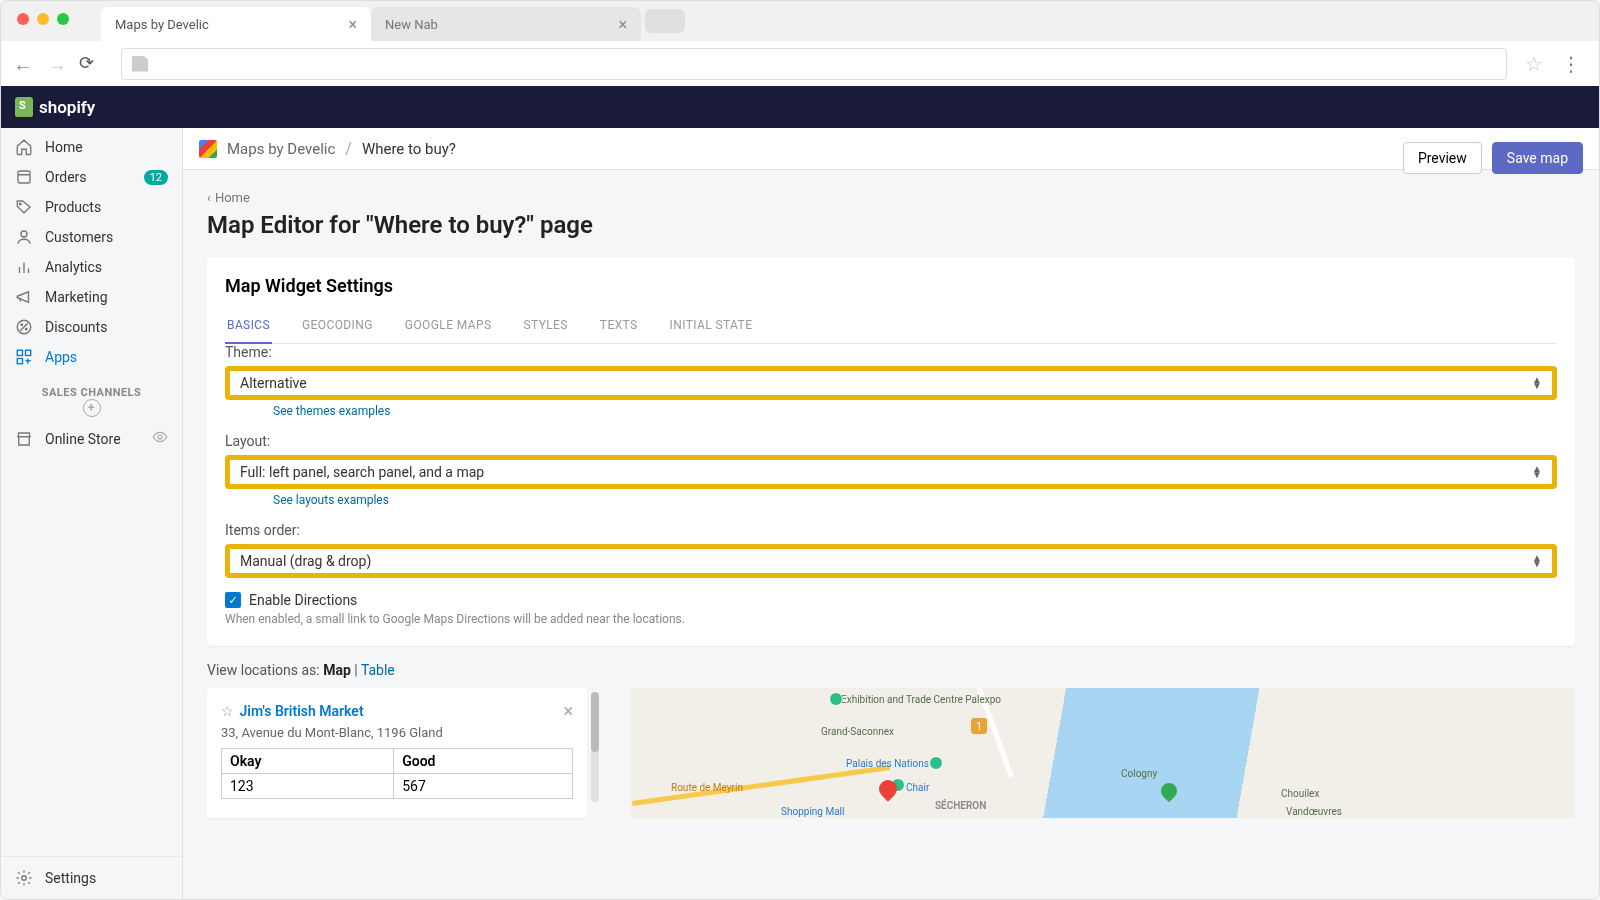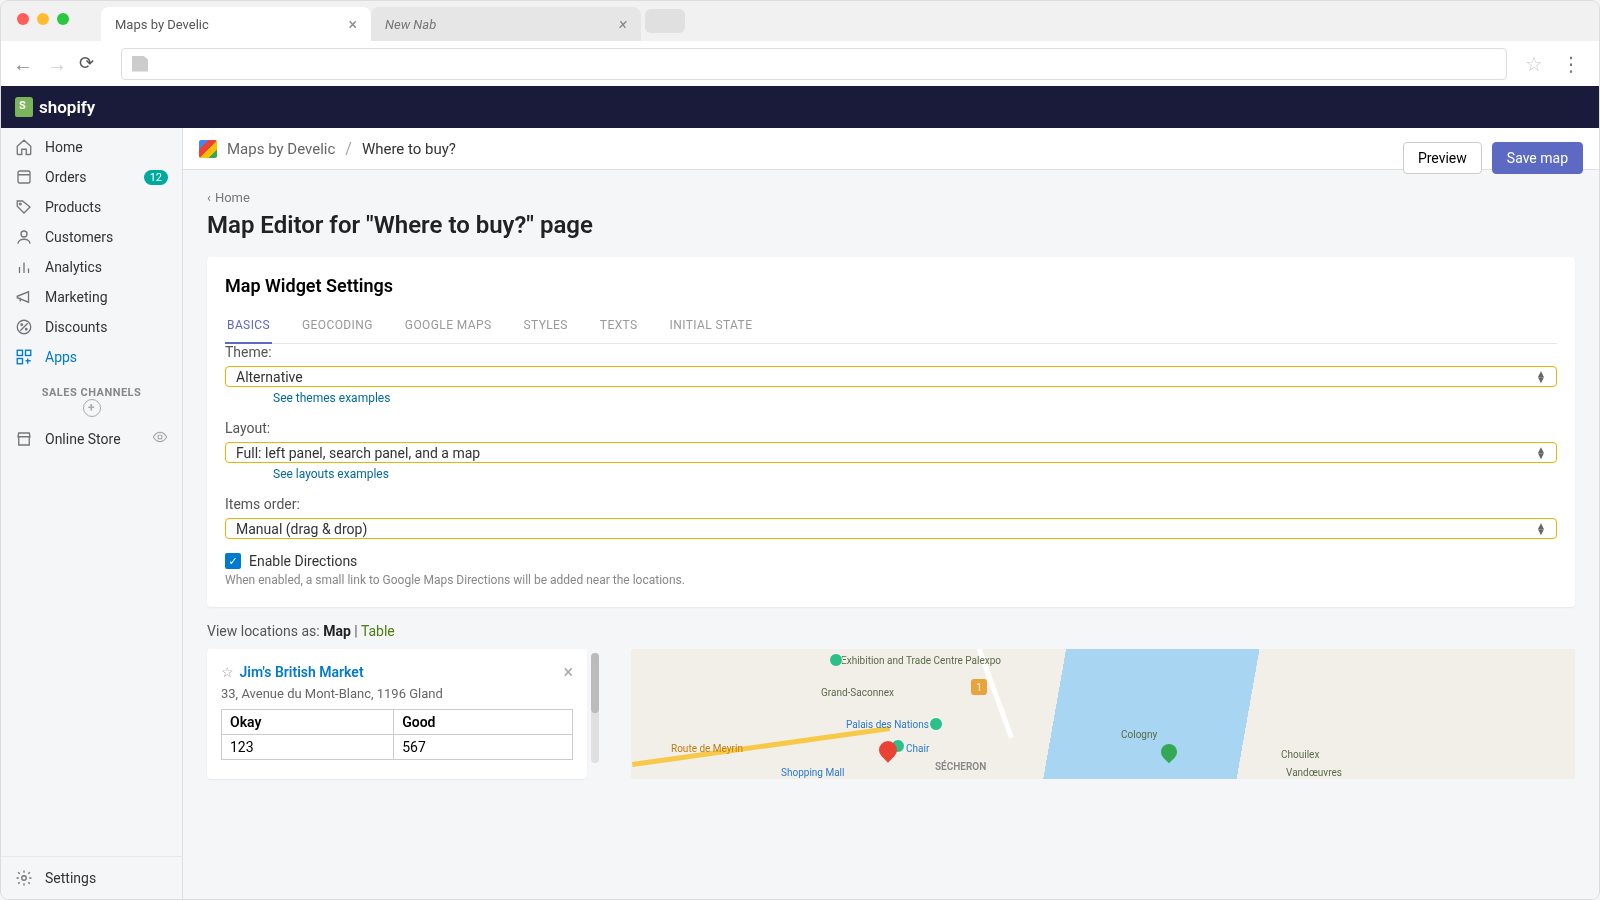--- a/index.html
+++ b/index.html
@@ -8,21 +8,21 @@
 
 .browser-chrome { background: #f1f1f1; height: 85px; border-bottom: 1px solid #ddd; }
 .window-controls { display: flex; gap: 8px; padding: 12px 16px; align-items: center; position: absolute; }
 .wc-dot { width: 12px; height: 12px; border-radius: 50%; }
 .wc-red { background: #ff5f57; }
 .wc-yellow { background: #ffbd2e; }
 .wc-green { background: #28c940; }
 .tabs-row { display: flex; align-items: flex-end; height: 40px; padding-left: 100px; }
 .browser-tab { height: 34px; padding: 0 14px; display: flex; align-items: center; gap: 30px; font-size: 13px; color: #555; border-top-left-radius: 8px; border-top-right-radius: 8px; min-width: 270px; justify-content: space-between; }
 .browser-tab.active { background: #fff; }
-.browser-tab.inactive { background: #e6e6e6; color: #777; font-style: italic; }
+.browser-tab.inactive { background: #e6e6e6; color: #777; }
 .tab-close { color: #888; font-size: 16px; cursor: pointer; }
 .new-tab-stub { width: 40px; height: 24px; background: #e0e0e0; border-radius: 6px; margin-left: 4px; align-self: center; }
 .toolbar-row { display: flex; align-items: center; height: 45px; background: #fff; padding: 0 10px; gap: 10px; }
 .nav-arrow { width: 24px; height: 24px; display: flex; align-items: center; justify-content: center; color: #888; font-size: 20px; }
 .reload-icon { width: 24px; height: 24px; color: #555; font-size: 18px; }
 .url-bar { flex: 1; height: 32px; border: 1px solid #ddd; border-radius: 4px; background: #fff; display: flex; align-items: center; padding: 0 10px; gap: 8px; margin: 0 8px; }
 .doc-icon { width: 16px; height: 16px; background: #ccc; clip-path: polygon(0 0, 70% 0, 100% 25%, 100% 100%, 0 100%); }
 .star-icon { color: #ccc; font-size: 20px; }
 .kebab { color: #777; font-size: 20px; padding: 0 8px; }
 
@@ -63,31 +63,31 @@
 .page-title { font-size: 24px; font-weight: 600; color: #222; margin-bottom: 18px; }
 
 .card { background: #fff; border-radius: 4px; padding: 18px 18px 20px; box-shadow: 0 1px 2px rgba(0,0,0,0.06); }
 .card h2 { font-size: 18px; font-weight: 600; margin-bottom: 16px; }
 .tabs { display: flex; gap: 28px; border-bottom: 1px solid #e6e6e6; }
 .tab { font-size: 12px; letter-spacing: 0.4px; color: #999; padding: 6px 2px 10px; cursor: pointer; }
 .tab.active { color: #5c6ac4; border-bottom: 2px solid #5c6ac4; margin-bottom: -1px; }
 
 .form-group { margin-bottom: 14px; }
 .form-label { font-size: 14px; color: #555; margin-bottom: 6px; display: block; }
-.select { width: 100%; height: 21px; border: 1px solid #eab308; border-radius: 4px; padding: 0 10px; font-size: 14px; background: #fff; display: flex; align-items: center; justify-content: space-between; color: #333; }
+.select { width: 100%; height: 34px; border: 5px solid #eab308; border-radius: 4px; padding: 0 10px; font-size: 14px; background: #fff; display: flex; align-items: center; justify-content: space-between; color: #333; }
 .select-caret { font-size: 10px; color: #666; line-height: 0.6; }
 .help-link { color: #0369a1; font-size: 12px; display: inline-block; margin-top: 4px; margin-left: 48px; }
 
 .checkbox-row { display: flex; align-items: center; gap: 8px; font-size: 14px; color: #333; }
 .checkbox { width: 16px; height: 16px; background: #007ace; border-radius: 2px; display:flex; align-items:center; justify-content:center; color:#fff; font-size:11px; }
 .help-text { font-size: 12px; color: #888; margin-top: 4px; }
 
 .view-as { font-size: 14px; color: #555; margin: 16px 0 10px; }
 .view-as b { color: #222; }
-.view-as a { color: #4d7c0f; text-decoration: none; }
+.view-as a { color: #0369a1; text-decoration: none; }
 
 .locations-row { display: flex; gap: 44px; }
 .loc-panel { width: 380px; background: #fff; border-radius: 4px; padding: 12px 14px; box-shadow: 0 1px 2px rgba(0,0,0,0.06); position: relative; }
 .loc-scroll { position: absolute; right: -12px; top: 4px; width: 8px; height: 110px; background: #e0e0e0; border-radius: 4px; }
 .loc-scroll::after { content:""; position:absolute; top:0; width:8px; height:60px; background:#bbb; border-radius:4px; }
 .loc-title-row { display: flex; align-items: center; gap: 6px; }
 .loc-star { color: #999; font-size: 14px; }
 .loc-name { color: #007ace; font-weight: 600; font-size: 14px; }
 .loc-close { margin-left: auto; color: #aaa; font-size: 18px; cursor: pointer; }
 .loc-addr { font-size: 13px; color: #666; margin: 4px 0 8px; }

